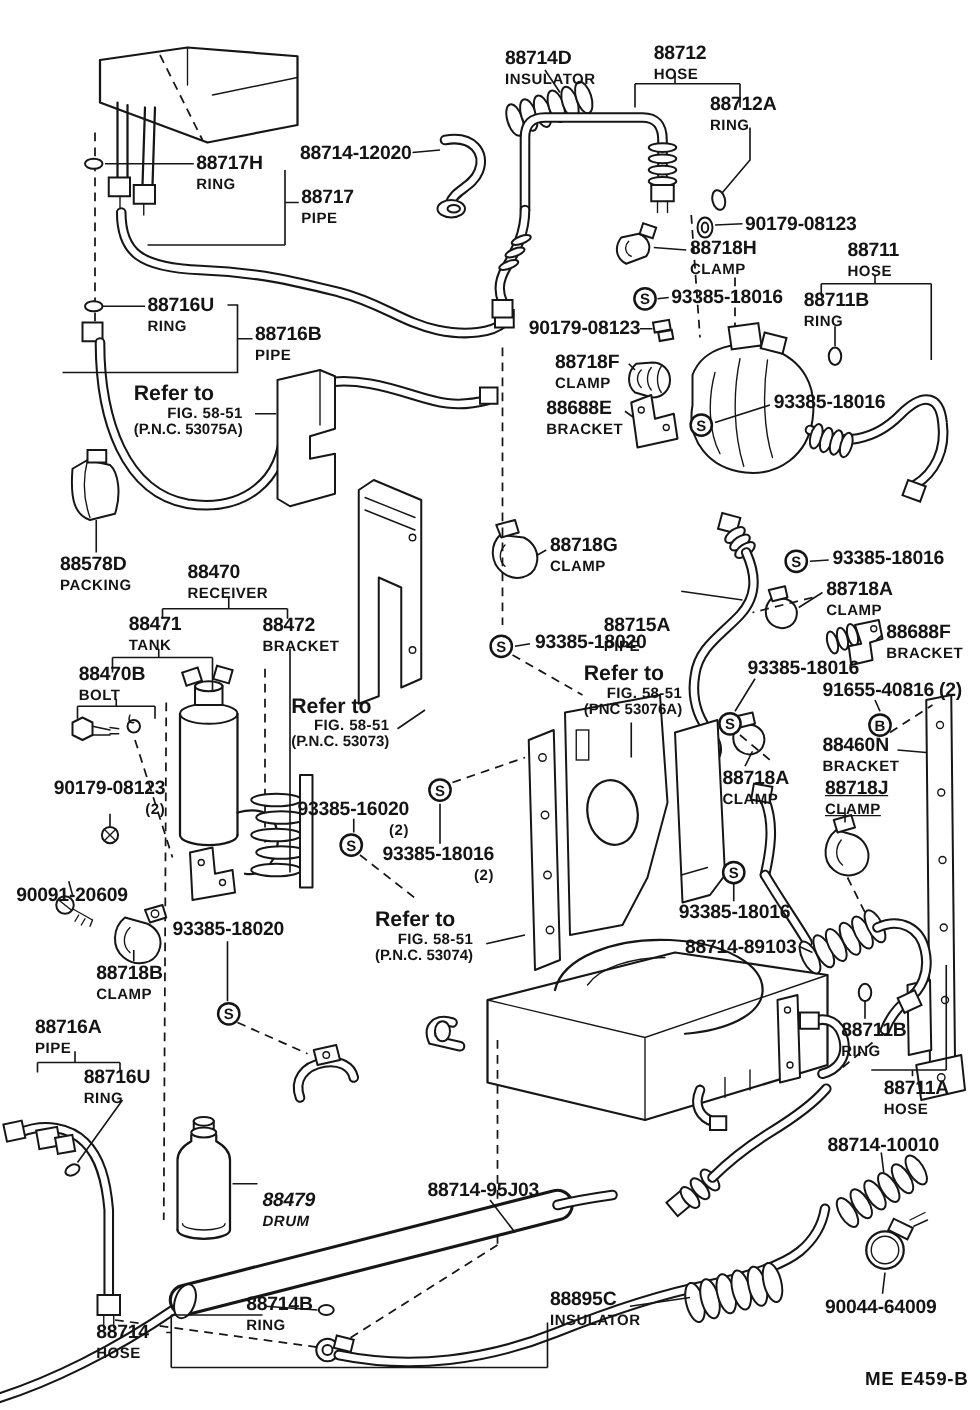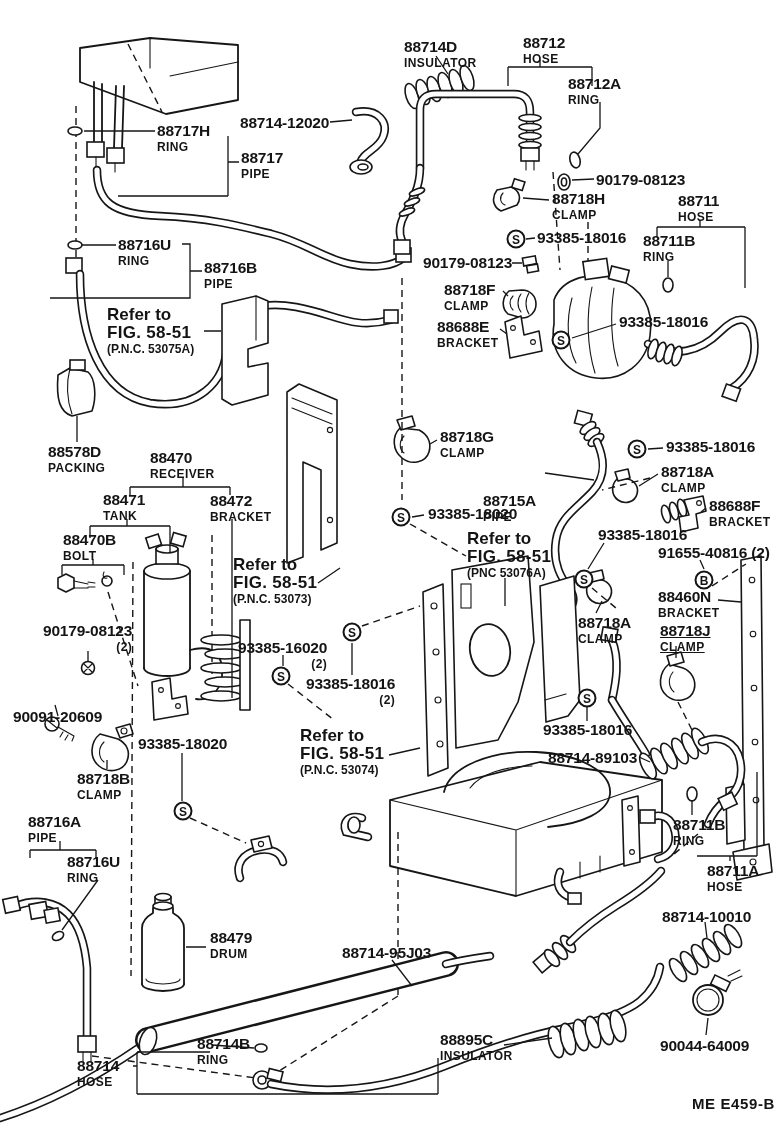--- a/index.html
+++ b/index.html
@@ -6,21 +6,21 @@
   .stage{position:relative;width:784px;height:1128px;background:#fff;overflow:hidden;
          font-family:"Liberation Sans",sans-serif;color:#141414;}
   .stage svg{position:absolute;left:0;top:0;}
   .layer{position:absolute;left:0;top:0;width:100%;height:100%;}
   .plabel{position:absolute;font-weight:700;font-size:15.5px;line-height:1;letter-spacing:-0.2px;
           white-space:nowrap;color:#141414;width:max-content;}
   .plabel .sub{font-size:12px;letter-spacing:.4px;margin-top:2px;}
   .plabel .sub--right{text-align:right;}
   .fignote{position:absolute;font-weight:700;line-height:1.08;white-space:nowrap;color:#141414;}
   .fignote .n1{font-size:17px;}
-  .fignote .n2{font-size:17px;letter-spacing:.3px;}
+  .fignote .n2{font-size:12px;letter-spacing:.3px;text-align:right;}
   .fignote .n3{font-size:12px;}
   .marker{position:absolute;width:19px;height:19px;border:2px solid #141414;border-radius:50%;
           background:#fff;display:flex;align-items:center;justify-content:center;
           font-size:12px;font-weight:700;transform:translate(-50%,-50%);box-sizing:border-box;}
   .footer{position:absolute;font-weight:700;font-size:15px;letter-spacing:.6px;}
   
   .ln{fill:none;stroke:#161616;stroke-width:1.8;stroke-linecap:round;stroke-linejoin:round;}
   .th{fill:none;stroke:#161616;stroke-width:1.1;stroke-linecap:round;}
   .ld{fill:none;stroke:#161616;stroke-width:1.3;}
   .dash{fill:none;stroke:#161616;stroke-width:1.4;stroke-dasharray:7 5;}
@@ -465,21 +465,21 @@
         <div class="sub sub--right">(2)</div>
       </div>
       <div class="plabel" style="left: 306px; top: 676px;">
         <div>93385-18016</div>
         <div class="sub sub--right">(2)</div>
       </div>
       <div class="plabel" style="left: 67px; top: 854px;">
         <div>88716U</div>
         <div class="sub">RING</div>
       </div>
-      <div class="plabel" style="left: 210px; top: 930px;">
+      <div class="plabel" style="left: 210px; top: 953px; font-style: italic;">
         <div>88479</div>
         <div class="sub">DRUM</div>
       </div>
       <div class="plabel" style="left: 149px; top: 1036px; margin-left: 48px;">
         <div>88714B</div>
         <div class="sub">RING</div>
       </div>
       <div class="plabel" style="left: 77px; top: 1058px;">
         <div>88714</div>
         <div class="sub">HOSE</div>

